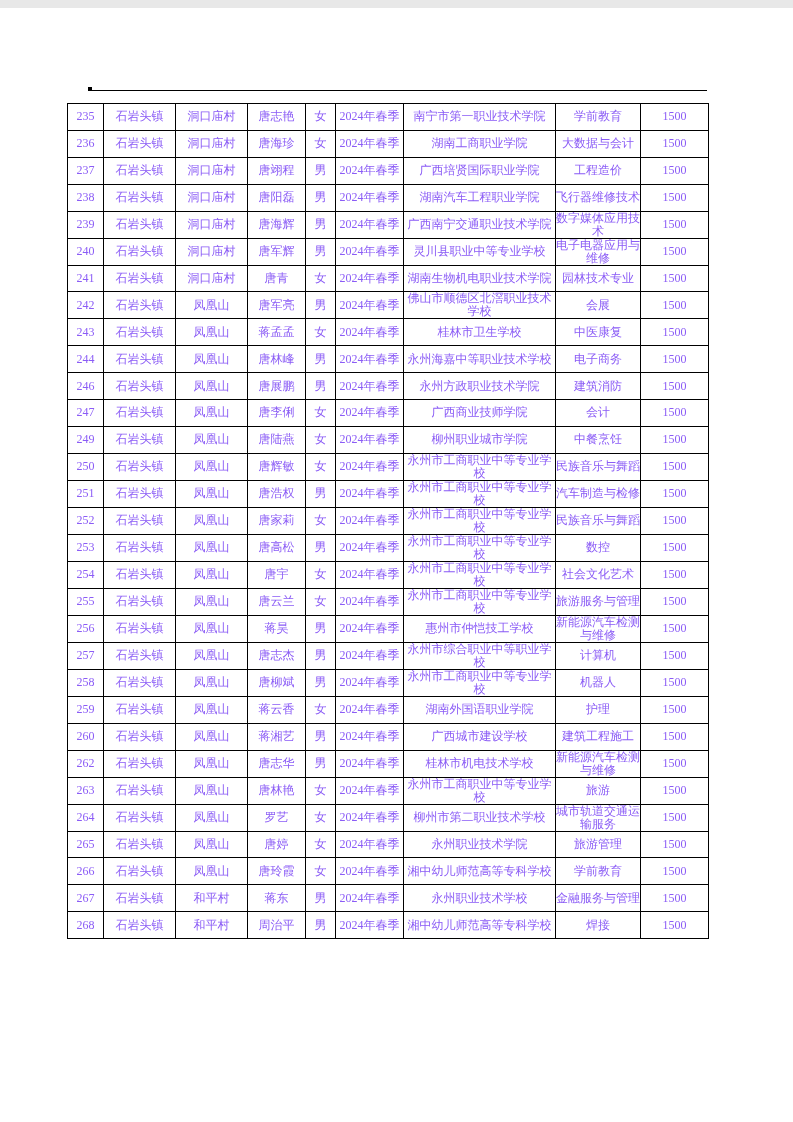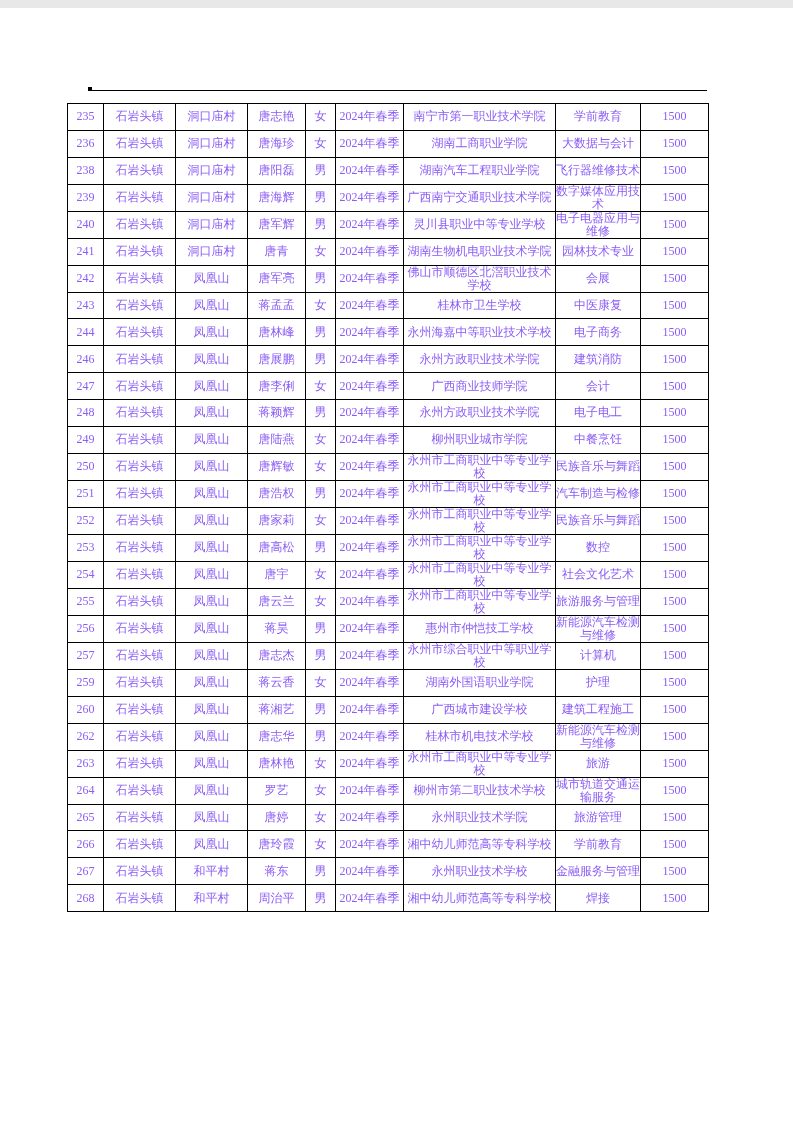--- a/index.html
+++ b/index.html
@@ -88,20 +88,31 @@
           <td class="c-town">石岩头镇</td>
           <td class="c-village">洞口庙村</td>
           <td class="c-name">唐海珍</td>
           <td class="c-gender">女</td>
           <td class="c-semester">2024年春季</td>
           <td class="c-school">湖南工商职业学院</td>
           <td class="c-major">大数据与会计</td>
           <td class="c-amount">1500</td>
         </tr>
         <tr>
+          <td class="c-no">237</td>
+          <td class="c-town">石岩头镇</td>
+          <td class="c-village">洞口庙村</td>
+          <td class="c-name">唐翊程</td>
+          <td class="c-gender">男</td>
+          <td class="c-semester">2024年春季</td>
+          <td class="c-school">广西培贤国际职业学院</td>
+          <td class="c-major">工程造价</td>
+          <td class="c-amount">1500</td>
+        </tr>
+        <tr>
           <td class="c-no">238</td>
           <td class="c-town">石岩头镇</td>
           <td class="c-village">洞口庙村</td>
           <td class="c-name">唐阳磊</td>
           <td class="c-gender">男</td>
           <td class="c-semester">2024年春季</td>
           <td class="c-school">湖南汽车工程职业学院</td>
           <td class="c-major">飞行器维修技术</td>
           <td class="c-amount">1500</td>
         </tr>
@@ -187,31 +198,20 @@
           <td class="c-town">石岩头镇</td>
           <td class="c-village">凤凰山</td>
           <td class="c-name">唐李俐</td>
           <td class="c-gender">女</td>
           <td class="c-semester">2024年春季</td>
           <td class="c-school">广西商业技师学院</td>
           <td class="c-major">会计</td>
           <td class="c-amount">1500</td>
         </tr>
         <tr>
-          <td class="c-no">248</td>
-          <td class="c-town">石岩头镇</td>
-          <td class="c-village">凤凰山</td>
-          <td class="c-name">蒋颖辉</td>
-          <td class="c-gender">男</td>
-          <td class="c-semester">2024年春季</td>
-          <td class="c-school">永州方政职业技术学院</td>
-          <td class="c-major">电子电工</td>
-          <td class="c-amount">1500</td>
-        </tr>
-        <tr>
           <td class="c-no">249</td>
           <td class="c-town">石岩头镇</td>
           <td class="c-village">凤凰山</td>
           <td class="c-name">唐陆燕</td>
           <td class="c-gender">女</td>
           <td class="c-semester">2024年春季</td>
           <td class="c-school">柳州职业城市学院</td>
           <td class="c-major">中餐烹饪</td>
           <td class="c-amount">1500</td>
         </tr>
@@ -294,20 +294,31 @@
         </tr>
         <tr>
           <td class="c-no">257</td>
           <td class="c-town">石岩头镇</td>
           <td class="c-village">凤凰山</td>
           <td class="c-name">唐志杰</td>
           <td class="c-gender">男</td>
           <td class="c-semester">2024年春季</td>
           <td class="c-school">永州市综合职业中等职业学校</td>
           <td class="c-major">计算机</td>
+          <td class="c-amount">1500</td>
+        </tr>
+        <tr>
+          <td class="c-no">258</td>
+          <td class="c-town">石岩头镇</td>
+          <td class="c-village">凤凰山</td>
+          <td class="c-name">唐柳斌</td>
+          <td class="c-gender">男</td>
+          <td class="c-semester">2024年春季</td>
+          <td class="c-school">永州市工商职业中等专业学校</td>
+          <td class="c-major">机器人</td>
           <td class="c-amount">1500</td>
         </tr>
         <tr>
           <td class="c-no">259</td>
           <td class="c-town">石岩头镇</td>
           <td class="c-village">凤凰山</td>
           <td class="c-name">蒋云香</td>
           <td class="c-gender">女</td>
           <td class="c-semester">2024年春季</td>
           <td class="c-school">湖南外国语职业学院</td>

